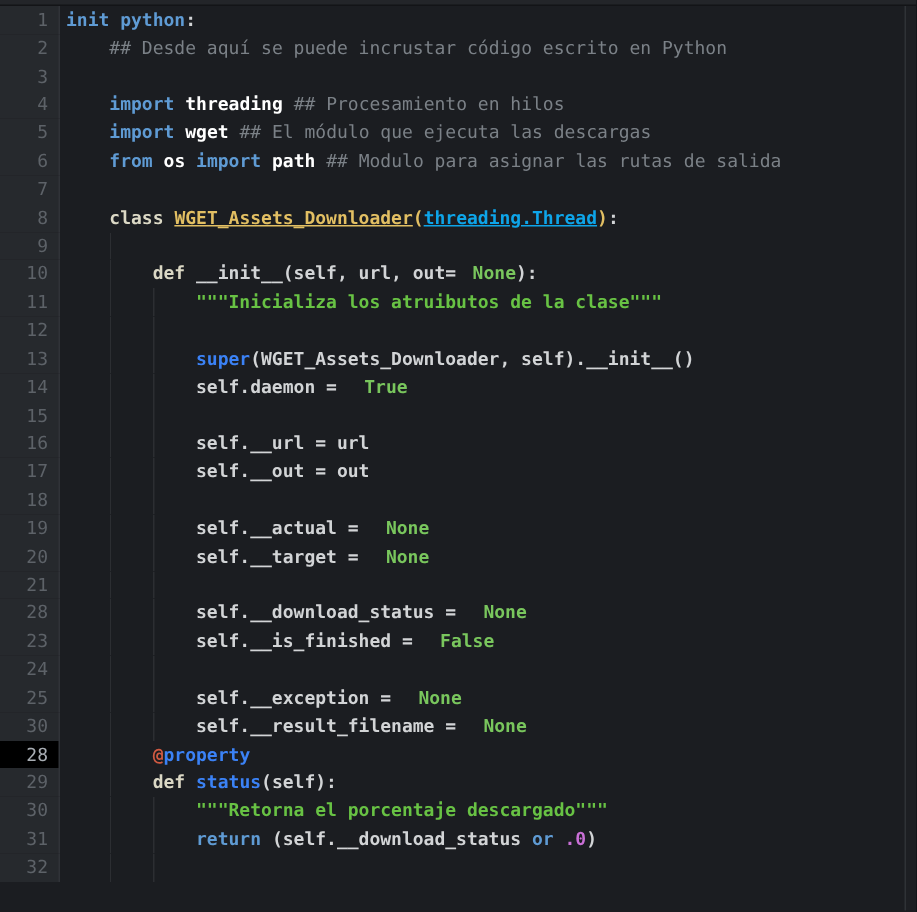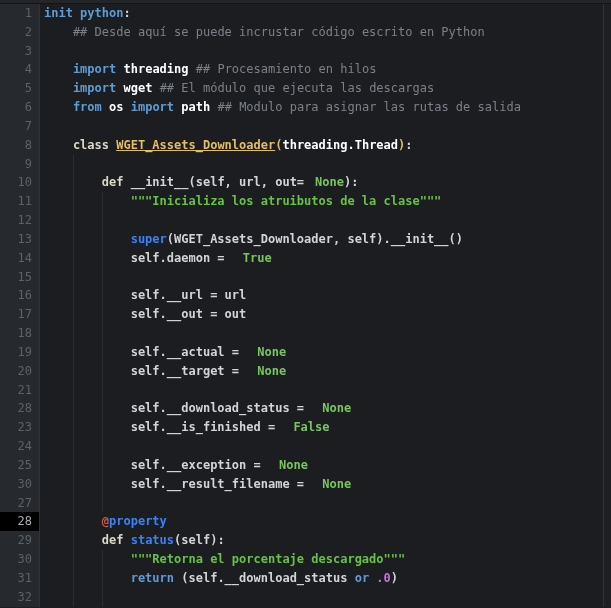--- a/index.html
+++ b/index.html
@@ -78,21 +78,21 @@
   .tok.plain      { color: #d2d4d6; }
   .tok.kw         { color: #5f9bd4; }
   .tok.storage    { color: #dbd8c5; }
   .tok.mod        { color: #ffffff; }
   .tok.comment    { color: #7b8187; font-weight: normal; }
   .tok.string     { color: #68c244; }
   .tok.const      { color: #79c65d; margin-left: 11px; }
   .tok.func       { color: #3b82f6; }
   .tok.classname  { color: #e2bf63; text-decoration: underline; }
   .tok.punct      { color: #e2bf63; }
-  .tok.superclass { color: #ffffff; }
+  .tok.superclass { color: #0ea5e9; text-decoration: underline; }
   .tok.at         { color: #d05a42; }
   .tok.num        { color: #c96fd6; }
 
   .scrollbar-track {
     flex: 0 0 8px;
     width: 8px;
     background: #1d1f23;
     border-left: 1px solid #2f3236;
   }
 </style>
@@ -200,24 +200,20 @@
           <div class="code-line"><span class="ind"></span><span class="ind"></span><span class="ind"></span></div>
         </div>
         <div class="row">
           <div class="gutter-cell">25</div>
           <div class="code-line"><span class="ind"></span><span class="ind"></span><span class="ind"></span><span class="tok plain">self.__exception = </span><span class="tok const">None</span></div>
         </div>
         <div class="row">
           <div class="gutter-cell">30</div>
           <div class="code-line"><span class="ind"></span><span class="ind"></span><span class="ind"></span><span class="tok plain">self.__result_filename = </span><span class="tok const">None</span></div>
         </div>
-        <div class="row">
-          <div class="gutter-cell">27</div>
-          <div class="code-line"><span class="ind"></span><span class="ind"></span><span class="ind"></span></div>
-        </div>
         <div class="row active">
           <div class="gutter-cell">28</div>
           <div class="code-line"><span class="ind"></span><span class="ind"></span><span class="tok at">@</span><span class="tok func">property</span></div>
         </div>
         <div class="row">
           <div class="gutter-cell">29</div>
           <div class="code-line"><span class="ind"></span><span class="ind"></span><span class="tok storage">def </span><span class="tok func">status</span><span class="tok plain">(self):</span></div>
         </div>
         <div class="row">
           <div class="gutter-cell">30</div>

